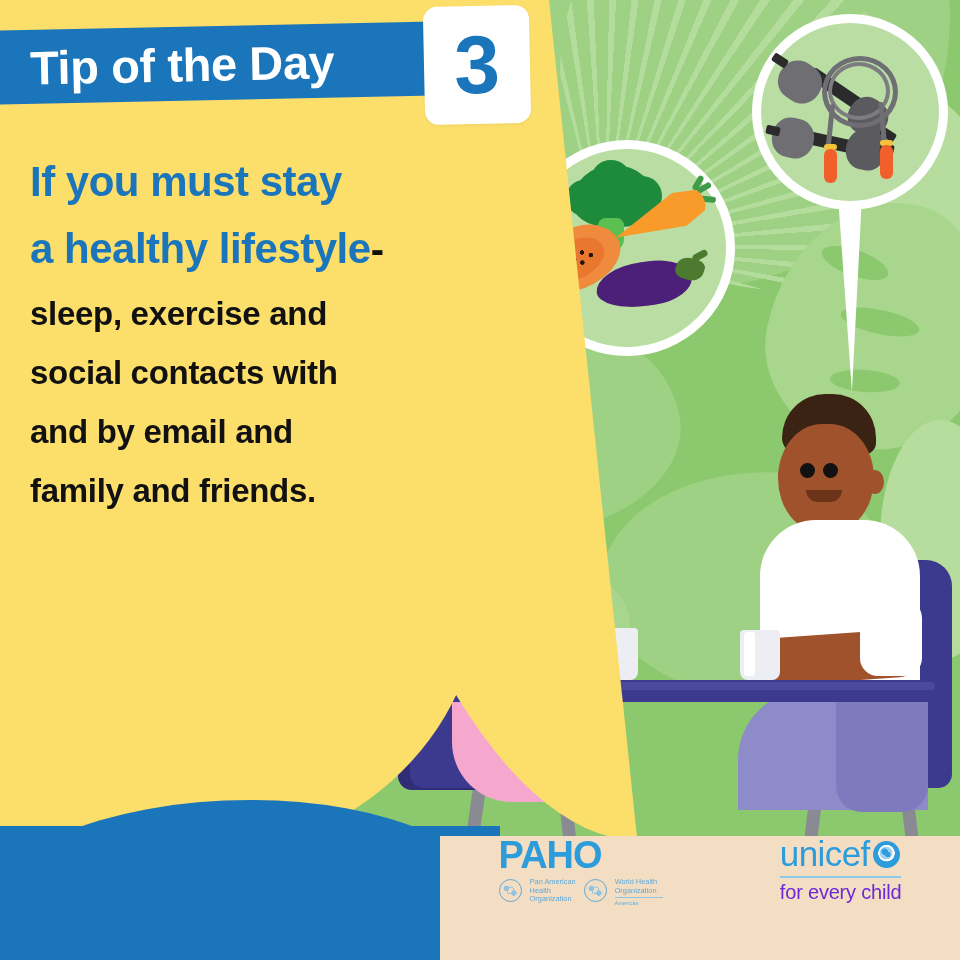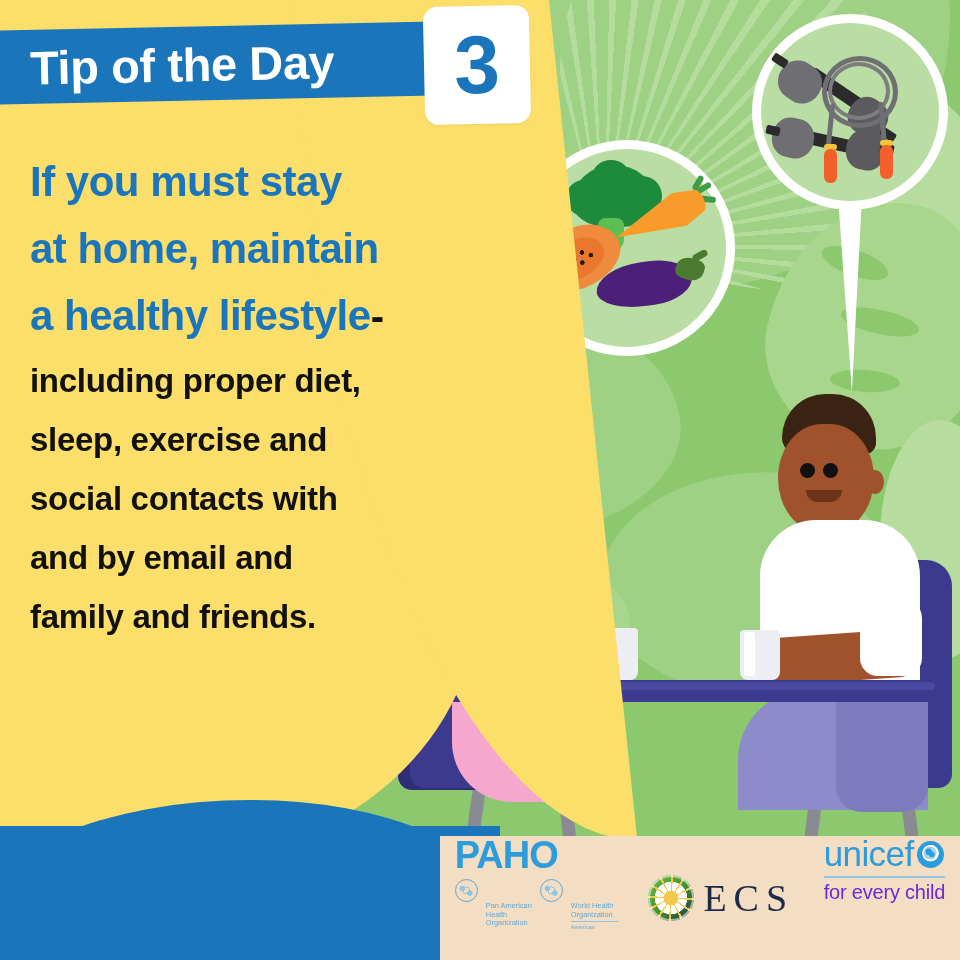--- a/index.html
+++ b/index.html
@@ -259,21 +259,21 @@
   .paho-sub{display:flex;gap:8px;margin-top:4px;align-items:flex-start;}
   .paho-sub .globe{
     width:21px;height:21px;border-radius:50%;
     border:1.6px solid #5FA8D8;
     background:
       radial-gradient(circle at 50% 50%, transparent 0 3px, #8FC4E4 3px 4px, transparent 4px),
       radial-gradient(circle at 30% 40%, #8FC4E4 0 2.5px, transparent 3px),
       radial-gradient(circle at 66% 62%, #8FC4E4 0 2.5px, transparent 3px);
     flex:0 0 auto;margin-top:1px;
   }
-  .paho-sub .lines{font-size:7.4px;line-height:8.6px;color:#5FA8D8;white-space:nowrap;margin-top:24px;}
+  .paho-sub .lines{font-size:7.4px;line-height:8.6px;color:#5FA8D8;white-space:nowrap;}
   .paho-sub .lines .rule{display:block;width:48px;height:1px;background:#8FC4E4;margin:2px 0 1px;}
   .paho-sub .lines .tiny{font-size:5.4px;letter-spacing:.2px;}
 
   .ecs{display:flex;align-items:center;gap:9px;}
   .ecs-mark{
     width:46px;height:46px;border-radius:50%;
     background:
       radial-gradient(circle at 50% 50%, #F2C94C 0 7px, transparent 7.5px),
       conic-gradient(from 0deg, #F2C94C 0 6deg, transparent 6deg 30deg,
         #F2C94C 30deg 36deg, transparent 36deg 60deg,
@@ -444,23 +444,21 @@
   <div class="blue-wave2"></div>
 
   <div class="banner"></div>
   <div class="banner-text">Tip of the Day</div>
   <div class="num-card">
     <span>3</span>
   </div>
 
   <div class="copy">
     <span class="hl">If you must stay</span>
-    <span class="hl">at home, maintain</span>
     <span class="hl"><span>a healthy lifestyle</span><span class="dash">-</span></span>
-    <span class="body">including proper diet,</span>
     <span class="body">sleep, exercise and</span>
     <span class="body">social contacts with</span>
     <span class="body">and by email and</span>
     <span class="body">family and friends.</span>
   </div>
 
   <div class="logo-bar"></div>
   <div class="logos">
 
     <div class="paho">
@@ -475,24 +473,20 @@
         <div class="globe"></div>
         <div class="lines">
           <span>World Health</span><br>
           <span>Organization</span>
           <span class="rule"></span>
           <span class="tiny">Americas</span>
         </div>
       </div>
     </div>
 
-    <div class="ecs">
-      <div class="ecs-mark"></div>
-      <div class="ecs-word">ECS</div>
-    </div>
 
     <div class="unicef">
       <div class="unicef-row">
         <div class="unicef-word">unicef</div>
         <div class="unicef-emblem"></div>
       </div>
       <div class="unicef-rule"></div>
       <div class="unicef-tag">for every child</div>
     </div>
 

